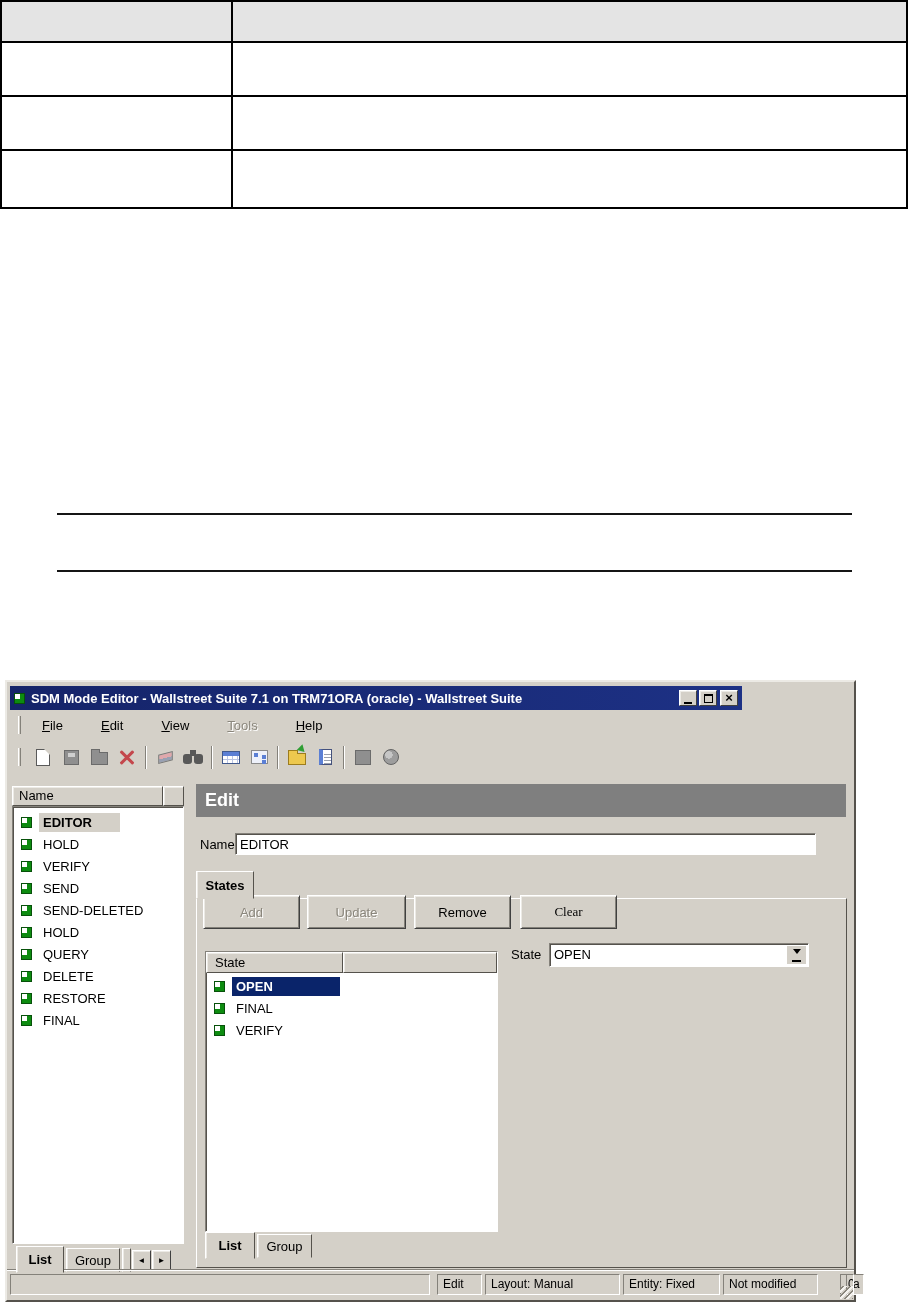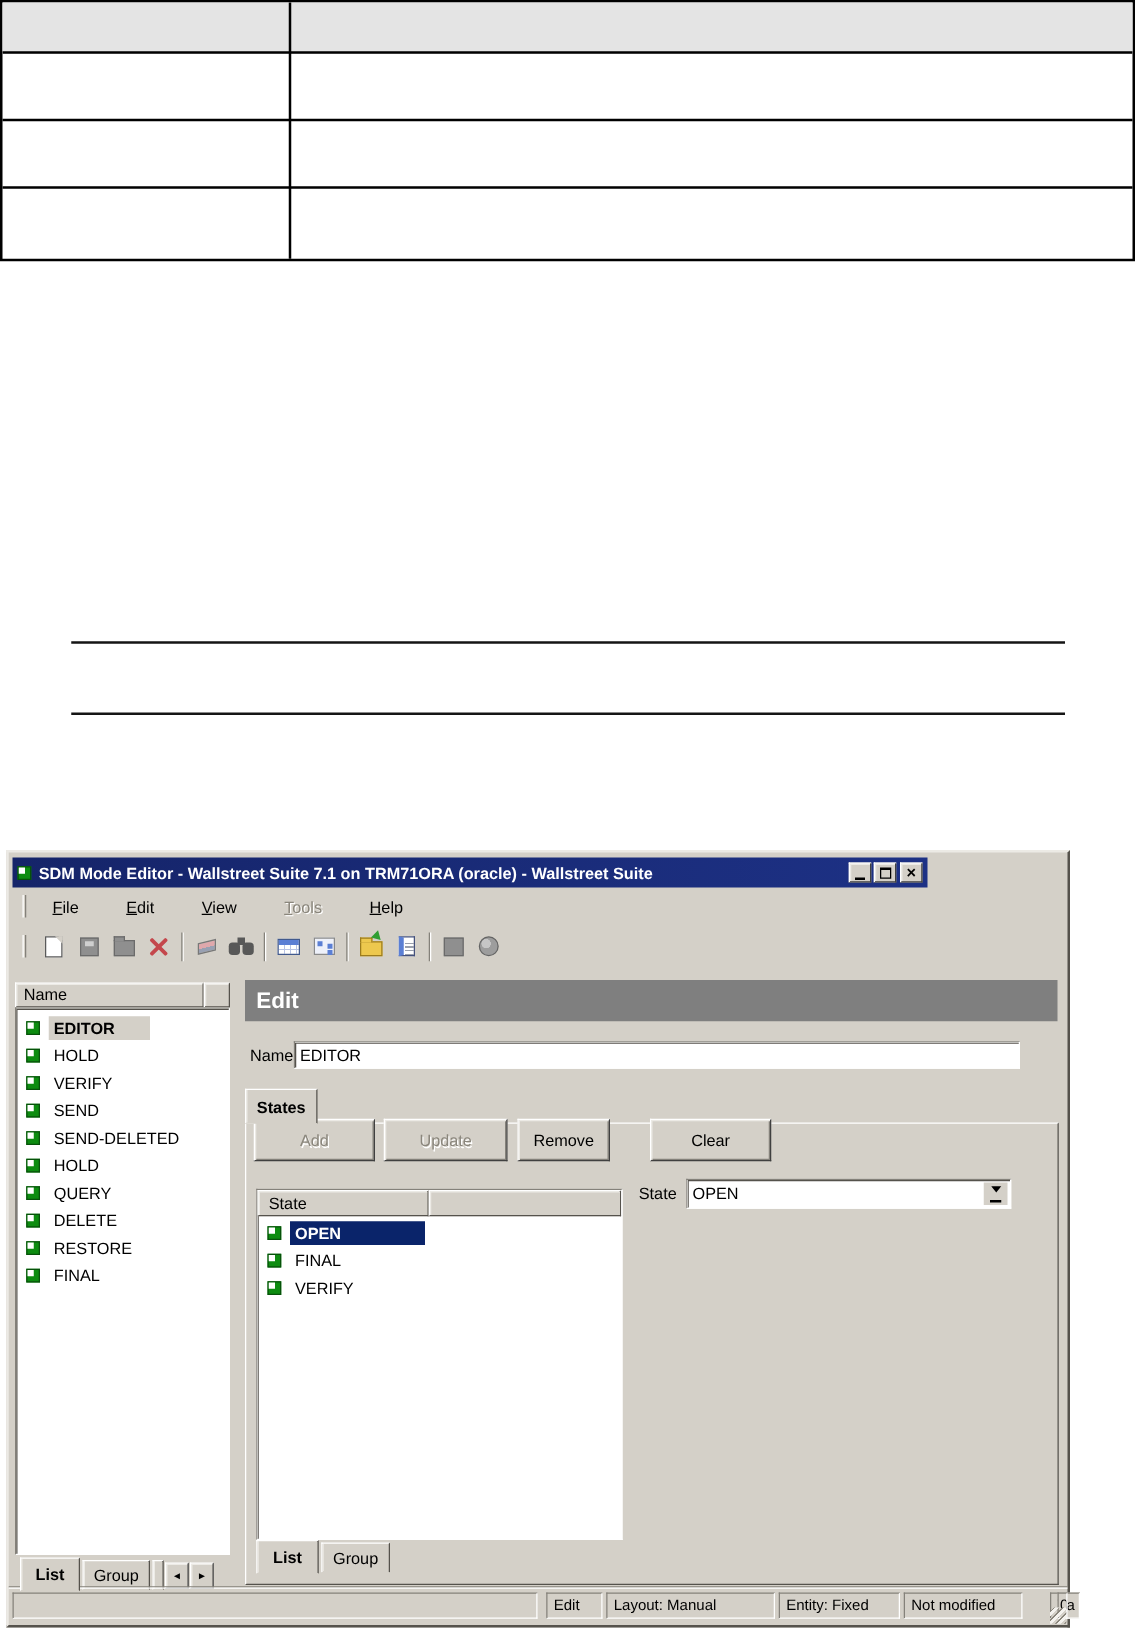--- a/index.html
+++ b/index.html
@@ -101,21 +101,21 @@
   #edit-header{left:189px;top:102px;width:650px;height:33px;background:#7f7f7f;color:#fff;
                font-weight:bold;font-size:18px;line-height:33px;padding-left:9px;}
   #name-label{left:193px;top:155px;}
   #name-input{left:228px;top:151px;width:581px;height:22px;padding:0 4px;font-size:13px;color:#000;outline:none;}
   #states-tab{left:189px;top:189px;width:58px;height:28px;z-index:2;}
   #tab-panel{left:189px;top:216px;width:651px;height:370px;border:1px solid;border-color:#fff #55524c #55524c #fff;}
   .pbtn{position:absolute;top:213px;height:34px;display:flex;align-items:center;justify-content:center;
         background:#d4d0c8;border:1px solid;border-color:#fff #404040 #404040 #fff;box-shadow:inset 1px 1px 0 #eceae5,inset -1px -1px 0 #84817a;}
   .pbtn.disabled{color:#8a867c;text-shadow:1px 1px 0 #fff;}
   #btn-add{left:196px;width:97px;} #btn-update{left:300px;width:99px;}
-  #btn-remove{left:407px;width:74px;} #btn-clear{left:513px;width:97px;}
+  #btn-remove{left:407px;width:97px;} #btn-clear{left:513px;width:97px;font-family:Liberation Serif, serif;}
 
   #state-list{left:198px;top:269px;width:293px;height:281px;padding-top:0;overflow:hidden;}
   #state-list .lhdr{position:absolute;top:0;height:21px;line-height:19px;padding-left:8px;}
   #sl-h1{left:0;width:137px;} #sl-h2{left:137px;width:154px;}
   #state-rows{position:absolute;left:0;top:23px;right:0;}
   .sel-navy{background:#0a246a;color:#fff;font-weight:bold;padding:2px 8px 2px 4px;min-width:108px;}
   #sl-tab-list{left:198px;top:550px;width:50px;height:27px;z-index:2;}
   #sl-tab-group{left:250px;top:552px;width:55px;height:24px;}
 
   #combo-label{left:504px;top:265px;}

